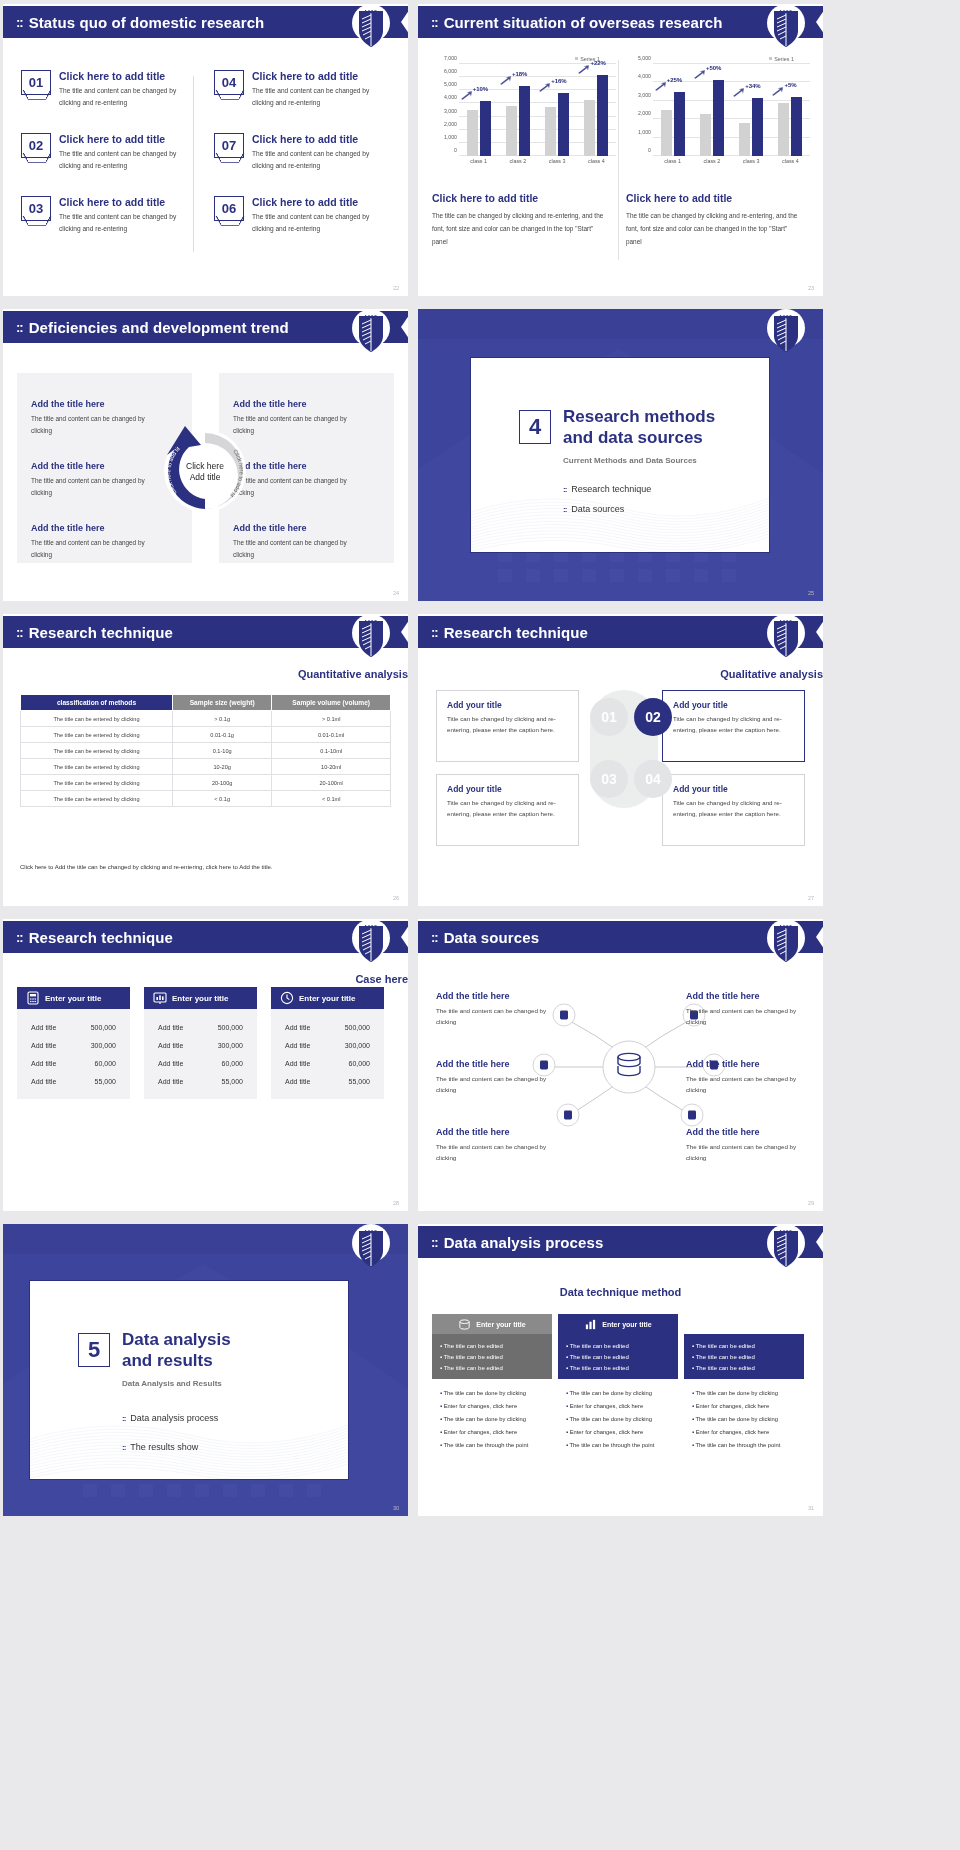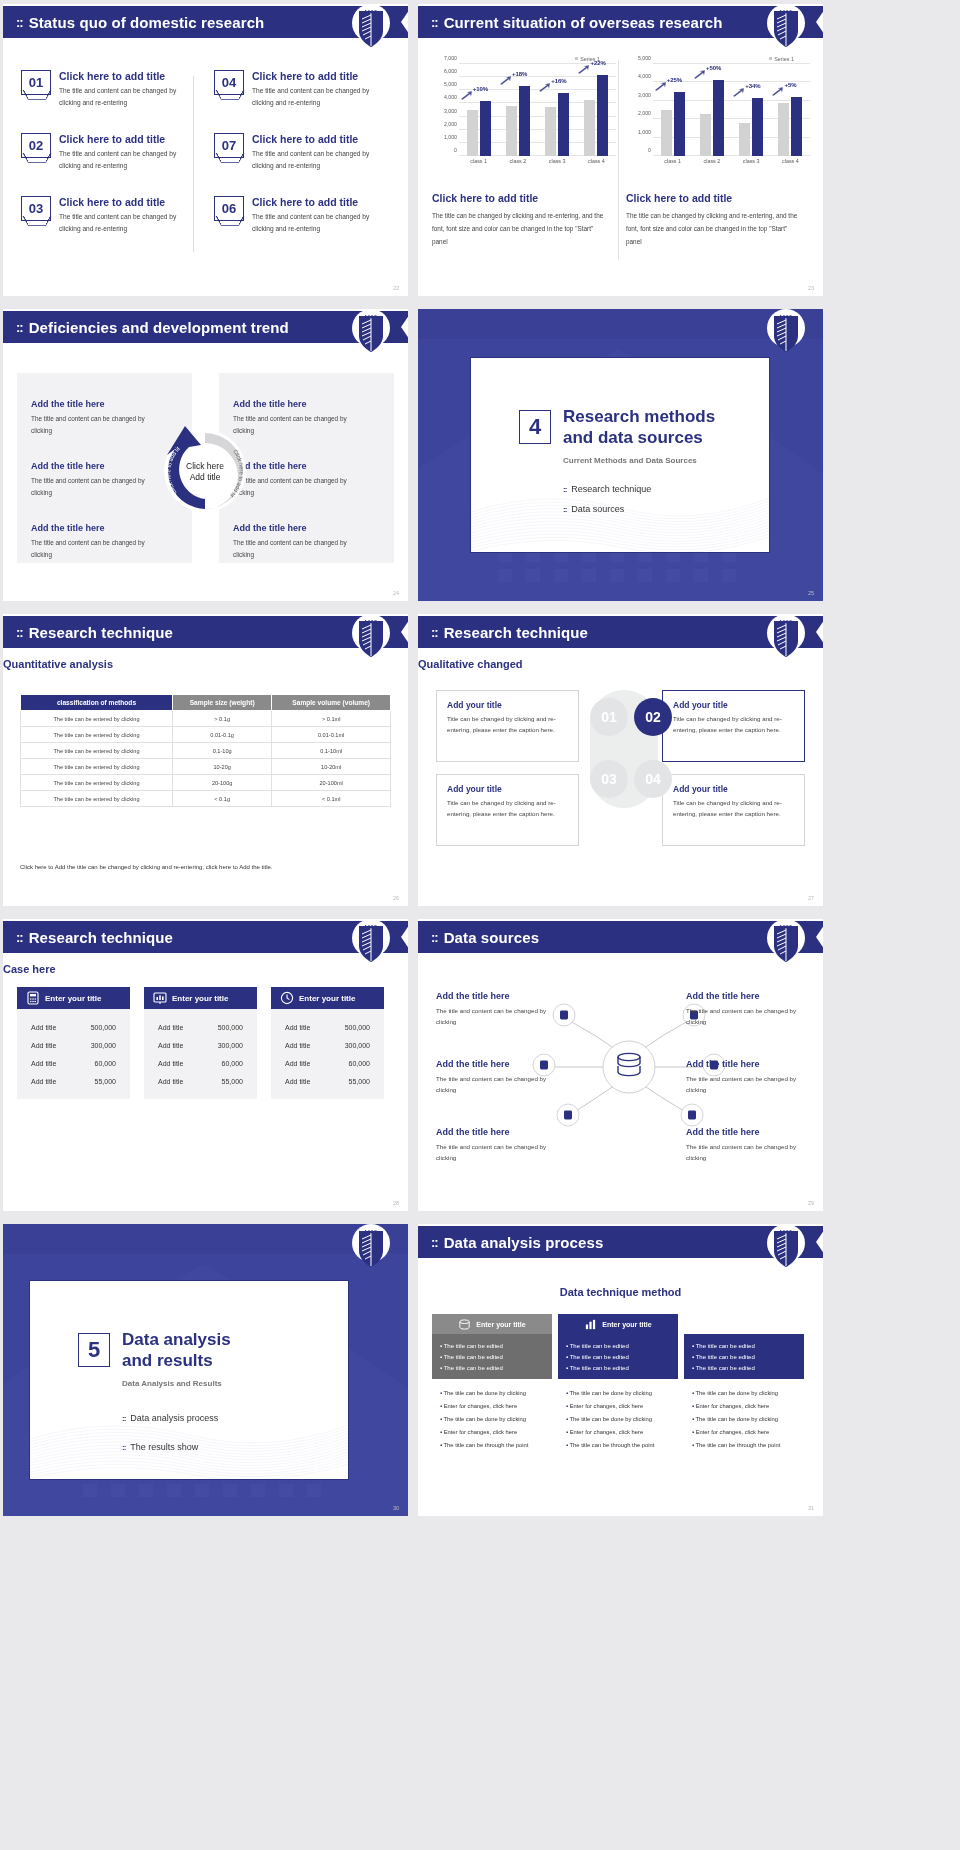--- a/index.html
+++ b/index.html
@@ -88,21 +88,21 @@
              border:1.6px solid #2b3180; display:flex; align-items:center; justify-content:center;
              color:#2b3180; font-size:22px; font-weight:bold; }
   .sect h1 { position:absolute; left:92px; top:48px; color:#2b3180; font-size:17px;
              font-weight:bold; line-height:1.25; }
   .sect .sub { position:absolute; left:92px; top:98px; color:#777; font-size:8px; font-weight:bold; }
   .sect .bul { position:absolute; left:92px; font-size:9px; color:#333; }
   .sect .bul b { color:#2b3180; font-size:8px; letter-spacing:-1px; margin-right:5px; }
   .waves { position:absolute; left:0; bottom:0; width:100%; height:70px; opacity:.45; }
 
   
-  .secthead { position:absolute; top:44px; width:100%; text-align:left;
+  .secthead { position:absolute; top:54px; width:100%; text-align:right;
               color:#2b3180; font-size:11px; font-weight:bold; }
   table.qt { position:absolute; left:17px; top:80px; width:371px; border-collapse:collapse; }
   table.qt th { font-size:6.6px; font-weight:bold; color:#fff; padding:4px 0; text-align:center;
                 border:1px solid #fff; }
   table.qt th.c1 { background:#2b3180; width:152px; }
   table.qt th.c2, table.qt th.c3 { background:#8a8a8a; }
   table.qt td { font-size:5.6px; color:#444; padding:4.5px 0; text-align:center;
                 border:1px solid #e0e0e4; }
   .tfoot { position:absolute; left:17px; top:250px; font-size:6px; color:#333; }
 
@@ -635,21 +635,21 @@
             <path d="M5 15 l9 -4"></path>
             <path d="M5 19 l9 -4"></path>
         <path d="M5 23 l9 -4"></path>
             <path d="M6 27 l8 -4"></path>
             <path d="M8 31 l6 -3"></path>
         <path d="M14 5 v33"></path>
       </g>
     </svg>
     <div class="yr">1908</div>
   </div>
-    <div class="secthead">Qualitative changed</div>
+    <div class="secthead">Qualitative analysis</div>
     <div class="qblob"></div>
 
     <div class="qbox " style="left:18px;top:76px">
       <h4>Add your title</h4>
       <p>Title can be changed by clicking and re-entering, please enter the caption here.</p>
       </div>
     <div class="qbox sel" style="left:244px;top:76px">
       <h4>Add your title</h4>
       <p>Title can be changed by clicking and re-entering, please enter the caption here.</p>
       </div>

